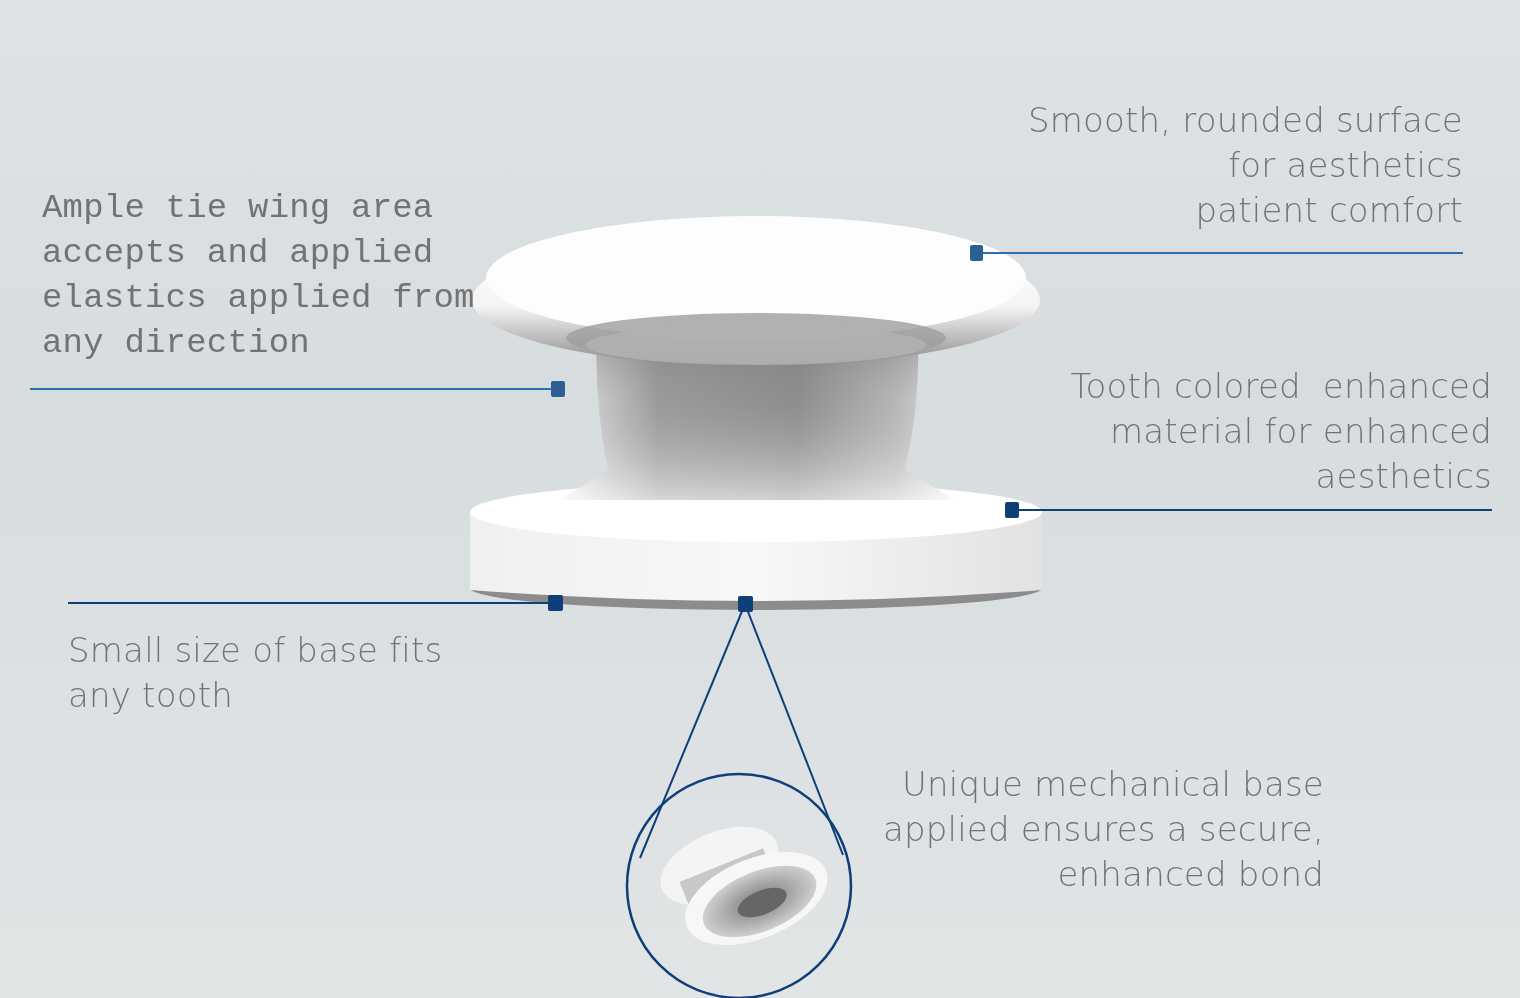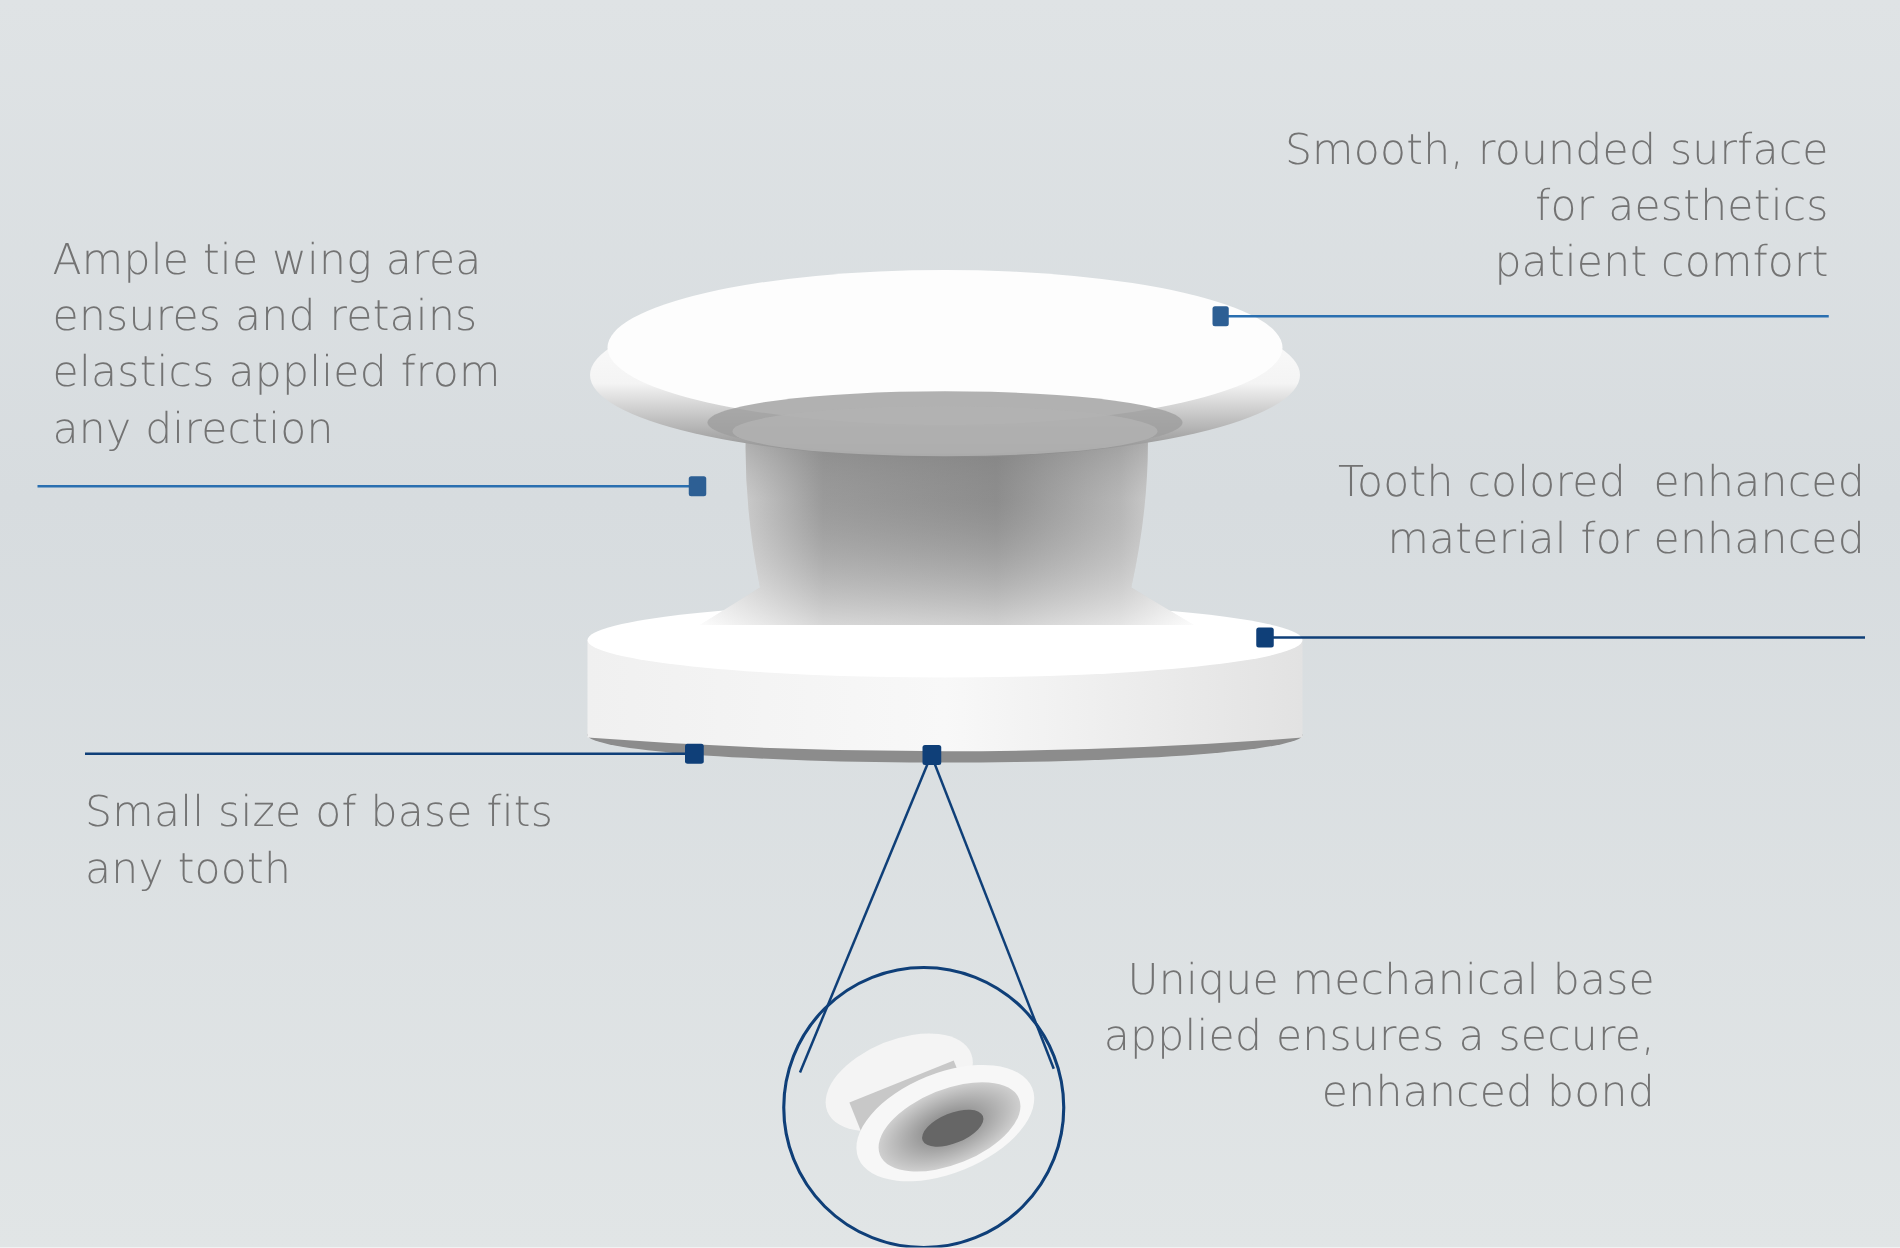--- a/index.html
+++ b/index.html
@@ -93,30 +93,31 @@
     </g>
   </g>
 </svg>
 
 <div class="label r" style="right:57px; top:98px;">
   <span>Smooth, rounded surface</span>
   <span>for aesthetics</span>
   <span>patient comfort</span>
 </div>
 
-<div class="label" style="left:42px; top:186px;">
+<div class="label" style="left:42px; top:186px;font-family:Liberation Mono, monospace;">
   <span>Ample tie wing area</span>
-  <span>ensures and retains</span>
+  <span>accepts and applied</span>
   <span>elastics applied from</span>
   <span>any direction</span>
 </div>
 
 <div class="label r" style="right:28px; top:364px;">
   <span style="white-space:pre;">Tooth colored  enhanced</span>
   <span>material for enhanced</span>
+  <span>aesthetics</span>
 </div>
 
 <div class="label" style="left:68px; top:616px;margin-top:12px;">
   <span>Small size of base fits</span>
   <span>any tooth</span>
 </div>
 
 <div class="label r" style="right:196px; top:762px;">
   <span>Unique mechanical base</span>
   <span>applied ensures a secure,</span>

